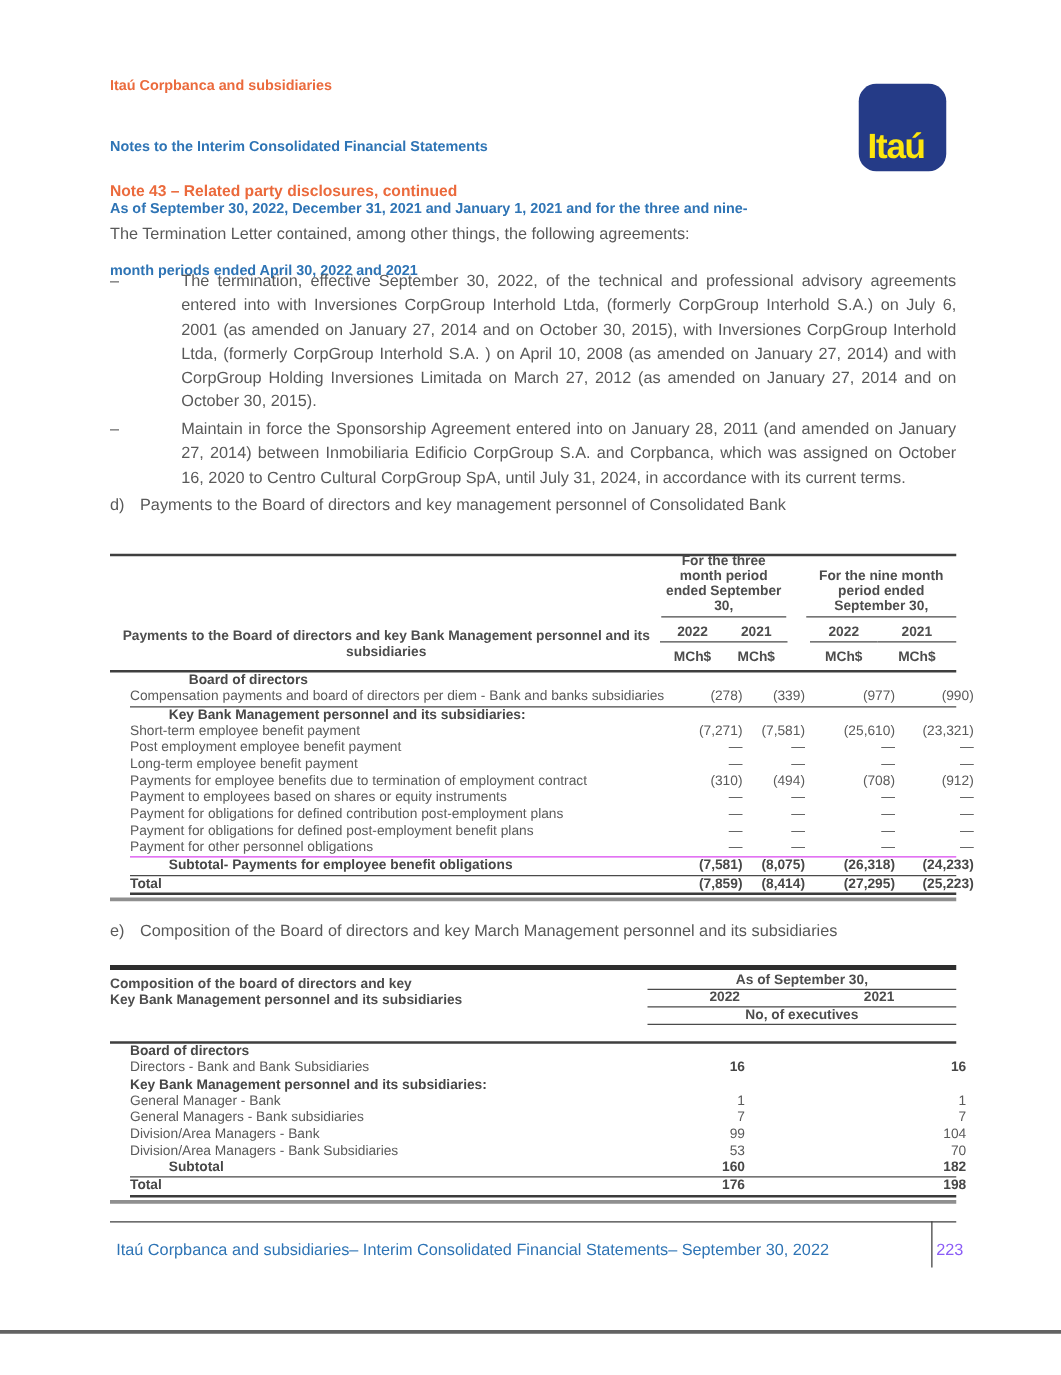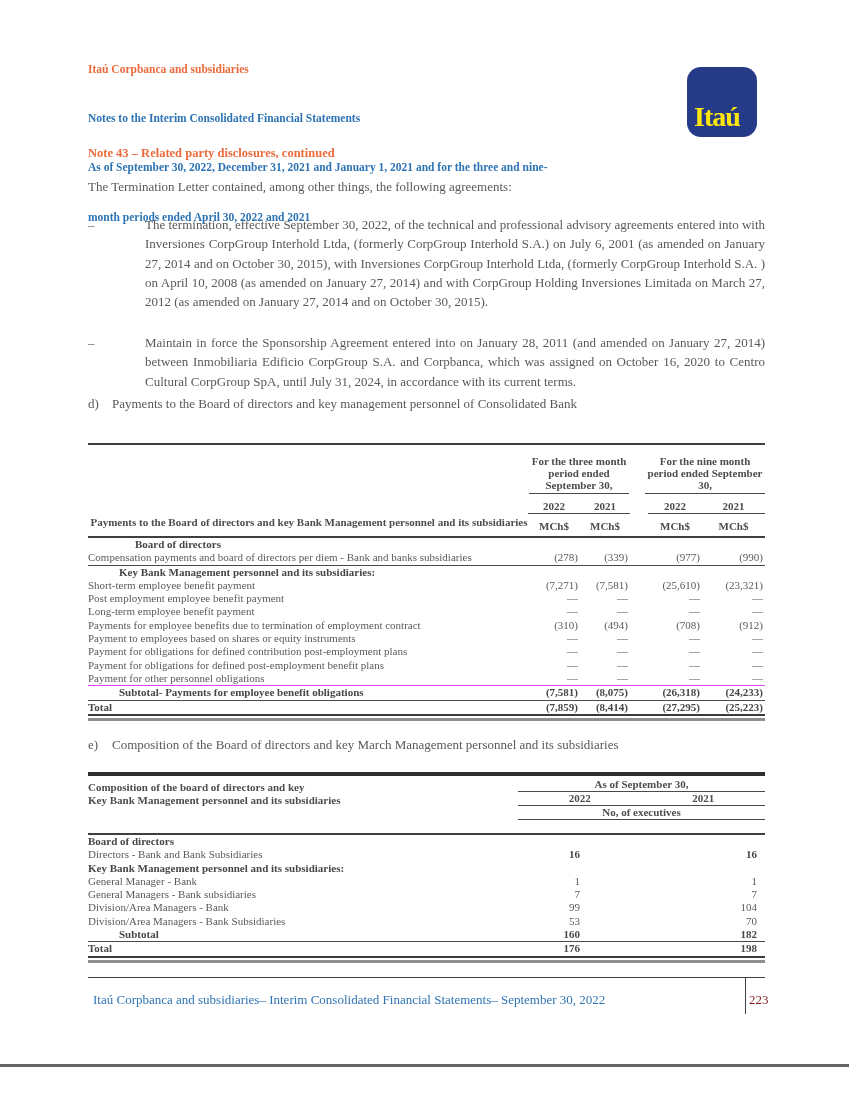--- a/index.html
+++ b/index.html
@@ -1,18 +1,18 @@
 <!DOCTYPE html>
 <html><head>
 <meta charset="utf-8">
 <style>
   html,body{margin:0;padding:0;background:#ffffff;}
   .page{
     position:relative;width:849px;height:1100px;background:#fff;overflow:hidden;
-    font-family:Liberation Serif, serif;color:#595959;
+    font-family:Liberation Sans, sans-serif;color:#595959;
   }
   
   .hdr{position:absolute;left:88px;top:63px;width:600px;font-size:11.5px;font-weight:bold;line-height:13.2px;}
   .hdr .o{color:#EB6A3C;}
   .hdr .b{color:#2E74B5;margin-top:36px;}
   .logo{position:absolute;left:687px;top:67px;width:70px;height:70px;background:#253B87;border-radius:14px;}
   .logo span{position:absolute;left:7px;bottom:4px;color:#FDE60D;font-size:28px;font-weight:bold;letter-spacing:-1px;}
   .note-title{position:absolute;left:88px;top:146px;font-size:12.5px;font-weight:bold;color:#EB6A3C;}
   
   .intro{position:absolute;left:88px;top:179px;font-size:13px;color:#595959;}
@@ -20,21 +20,21 @@
   .bullet .mark{width:29px;flex:0 0 29px;}
   .bullet .btxt{flex:1;text-align:justify;margin-left:28px;}
   .b1{top:215px;}
   .b2{top:333px;}
   .sec-line{position:absolute;left:88px;display:flex;font-size:13px;color:#595959;}
   .sec-line .mark{width:24px;flex:0 0 24px;}
   .d-line{top:396px;}
   .e-line{top:737px;}
   
   .tbl{position:absolute;left:88px;width:677px;font-size:11px;color:#5a5a5a;}
-  .trow{height:13.3px;line-height:13.3px;}
+  .trow{height:13.3px;line-height:13.3px;margin-left:16px;}
   .trow .lbl{overflow:hidden;white-space:nowrap;}
   .trow .val{text-align:right;}
   .bold{font-weight:bold;color:#474747;}
   .vbold .val{font-weight:bold;color:#474747;}
   .ind-b .lbl{padding-left:31px;}
   .ind-c .lbl{padding-left:47px;}
   .rule-below{border-bottom:1px solid #4a4a4a;}
   .rule-above{border-top:1px solid #d946ef;}
   .rule-thick{border-bottom:2px solid #3b3b3b;}
   .endbar{height:3px;background:#8f8f8f;margin-top:2px;}
@@ -65,21 +65,21 @@
   .t2-years{position:absolute;left:430px;top:16px;width:247px;height:13px;line-height:13px;display:flex;border-bottom:1px solid #4a4a4a;}
   .t2-years span{flex:1;text-align:center;}
   .t2-unit{position:absolute;left:430px;top:30px;width:247px;height:13px;line-height:13px;text-align:center;border-bottom:1px solid #4a4a4a;}
   .t2row{display:grid;grid-template-columns:430px 124px 123px;}
   .t2row > :nth-child(2){padding-right:62px;}
   .t2row > :nth-child(3){padding-right:8px;}
   
   .footer-rule{position:absolute;left:88px;top:977px;width:677px;border-top:1px solid #3f3f3f;}
   .footer-vline{position:absolute;left:745px;top:977px;height:37px;border-left:1px solid #3f3f3f;}
   .footer-text{position:absolute;left:93px;top:992px;font-size:13px;color:#2E74B5;}
-  .footer-page{position:absolute;left:749px;top:992px;font-size:13px;color:#7f1d1d;}
+  .footer-page{position:absolute;left:749px;top:992px;font-size:13px;color:#8b5cf6;}
   .page-edge{position:absolute;left:0;top:1064px;width:849px;height:3px;background:#636363;}
 </style>
 </head>
 <body>
 
 <div class="page">
 
   <div class="hdr">
     <div class="o">Itaú Corpbanca and subsidiaries</div>
     <div class="b">Notes to the Interim Consolidated Financial Statements</div>

